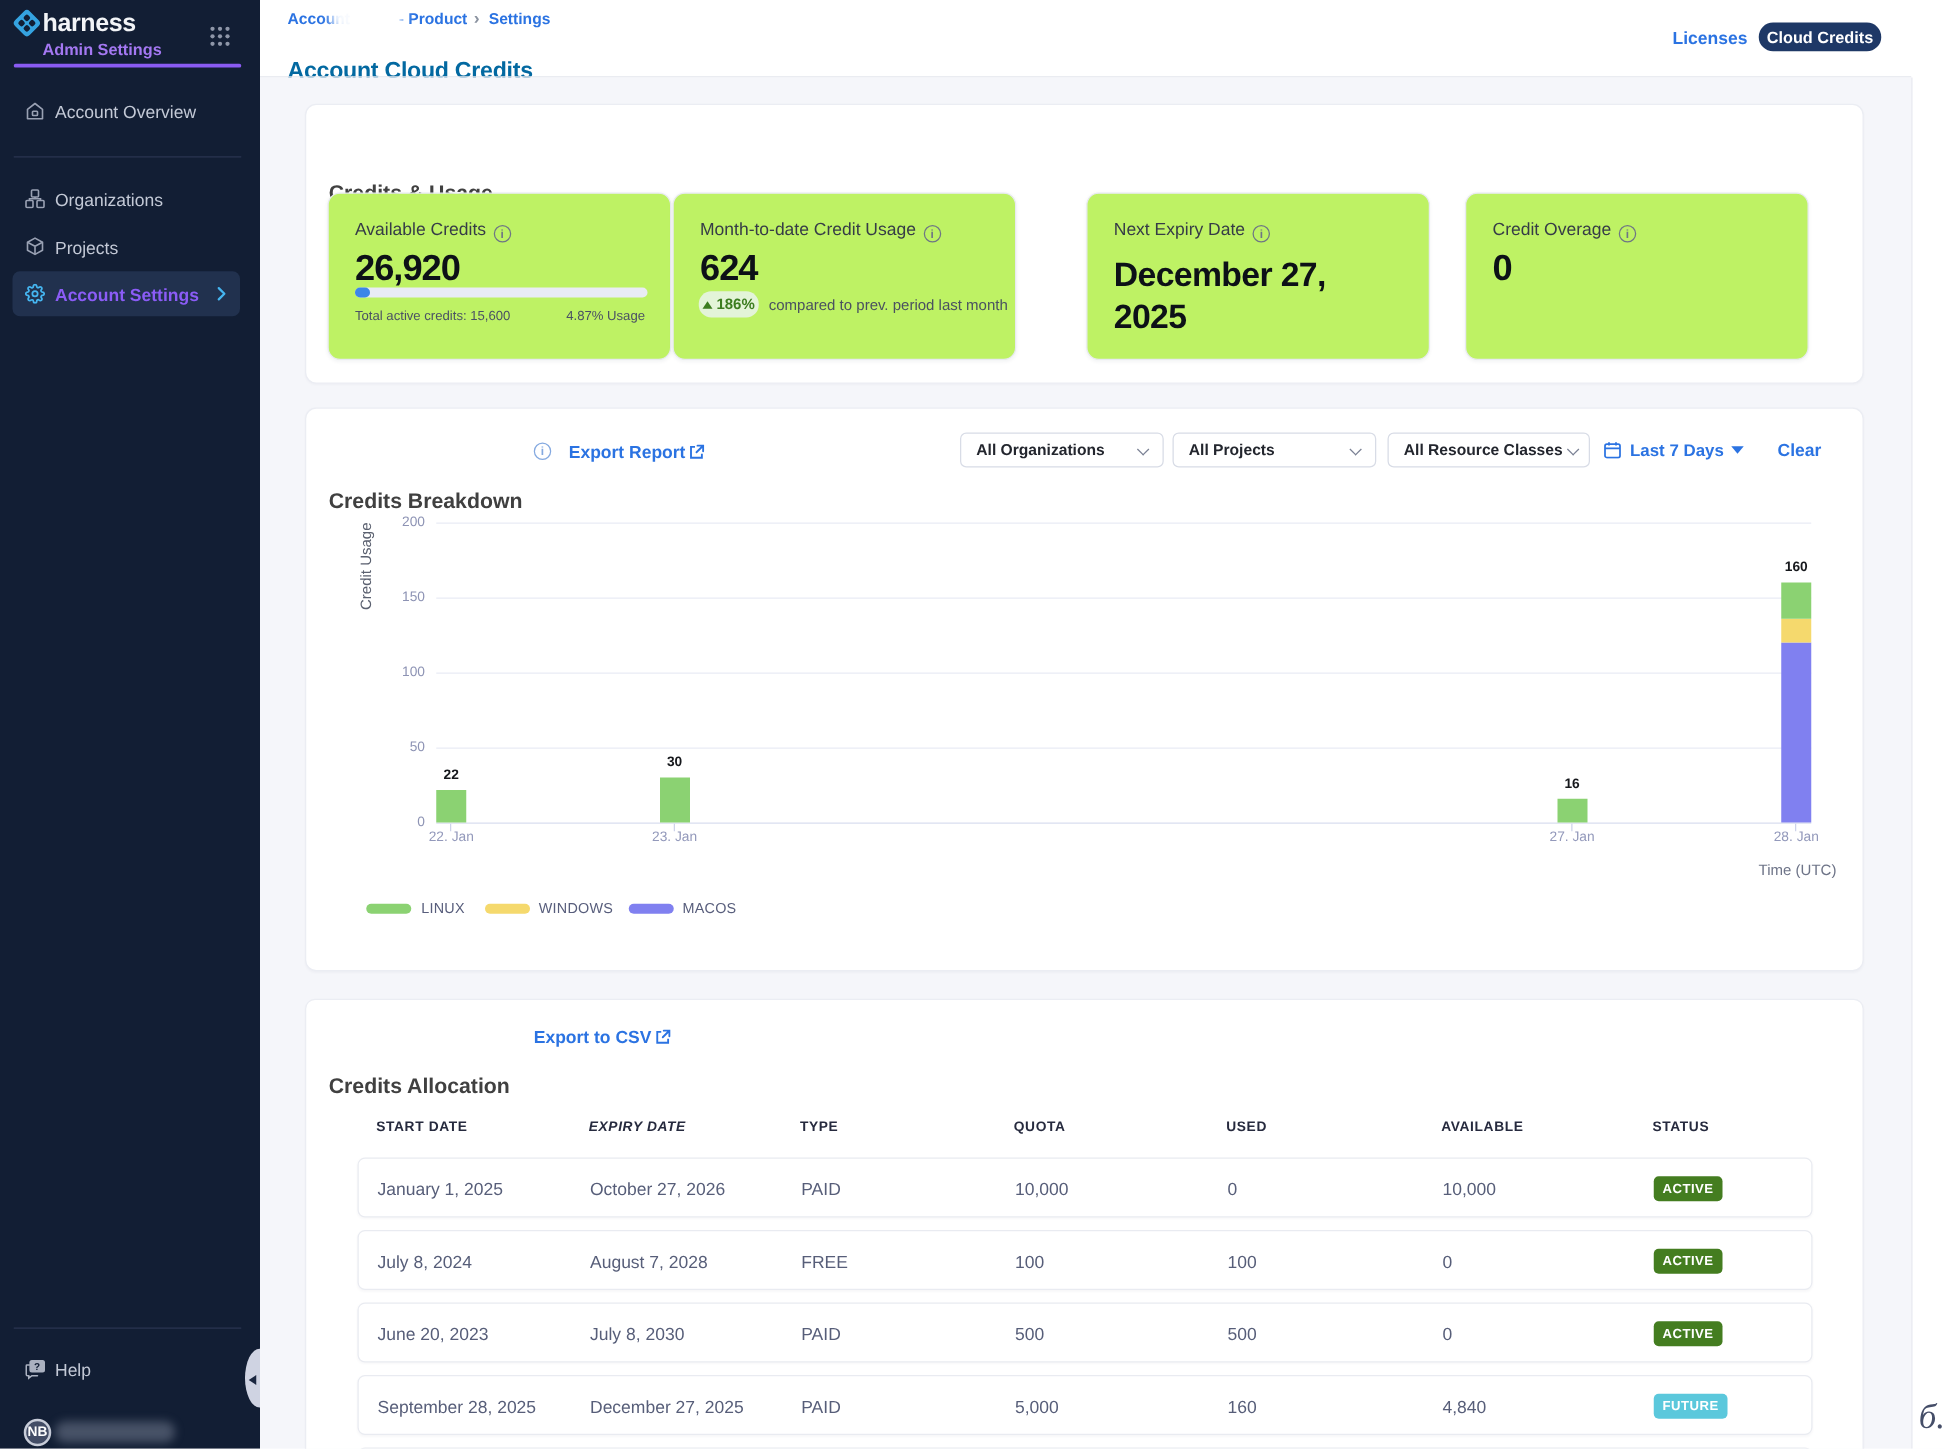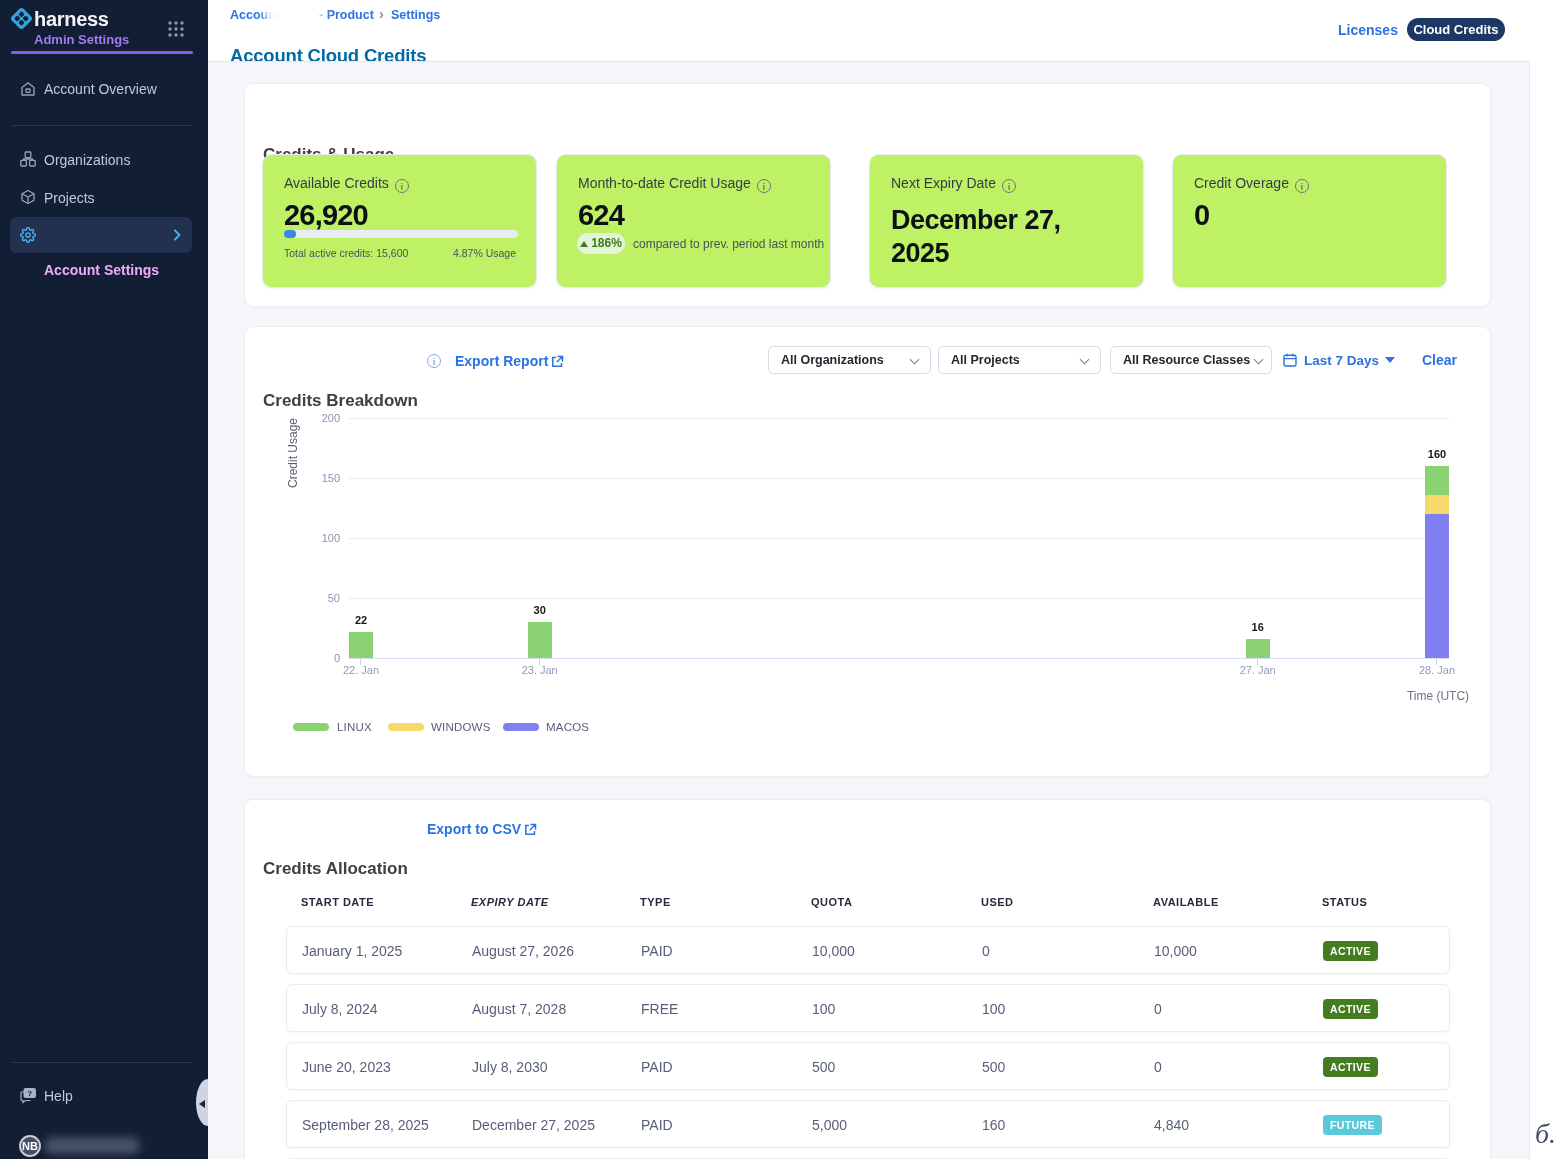--- a/index.html
+++ b/index.html
@@ -96,21 +96,21 @@
     <path d="M8 1.5 L14 4.8 L14 11.2 L8 14.5 L2 11.2 L2 4.8 Z"></path>
     <path d="M2 4.8 L8 8 L14 4.8 M8 8 L8 14.5"></path>
   </svg>
   <div class="abs navtxt" style="left:44px; top:190px;">Projects</div>
 
   <div class="abs" style="left:10px; top:217px; width:182px; height:36px; background:#21314e; border-radius:6px;"></div>
   <svg class="abs" style="left:20px; top:227px;" width="16" height="16" viewBox="0 0 24 24" fill="none" stroke="#45b5f0" stroke-width="2.1" stroke-linejoin="round">
     <circle cx="12" cy="12" r="3.2"></circle>
     <path d="M19.4 15a1.65 1.65 0 0 0 .33 1.82l.06.06a2 2 0 0 1 0 2.83 2 2 0 0 1-2.83 0l-.06-.06a1.65 1.65 0 0 0-1.82-.33 1.65 1.65 0 0 0-1 1.51V21a2 2 0 0 1-2 2 2 2 0 0 1-2-2v-.09A1.65 1.65 0 0 0 9 19.4a1.65 1.65 0 0 0-1.82.33l-.06.06a2 2 0 0 1-2.83 0 2 2 0 0 1 0-2.83l.06-.06a1.65 1.65 0 0 0 .33-1.82 1.65 1.65 0 0 0-1.51-1H3a2 2 0 0 1-2-2 2 2 0 0 1 2-2h.09A1.65 1.65 0 0 0 4.6 9a1.65 1.65 0 0 0-.33-1.82l-.06-.06a2 2 0 0 1 0-2.83 2 2 0 0 1 2.83 0l.06.06a1.65 1.65 0 0 0 1.82.33H9a1.65 1.65 0 0 0 1-1.51V3a2 2 0 0 1 2-2 2 2 0 0 1 2 2v.09a1.65 1.65 0 0 0 1 1.51 1.65 1.65 0 0 0 1.82-.33l.06-.06a2 2 0 0 1 2.83 0 2 2 0 0 1 0 2.83l-.06.06a1.65 1.65 0 0 0-.33 1.82V9a1.65 1.65 0 0 0 1.51 1H21a2 2 0 0 1 2 2 2 2 0 0 1-2 2h-.09a1.65 1.65 0 0 0-1.51 1z"></path>
   </svg>
-  <div class="abs" style="left:44px; top:228px; font-size:14px; font-weight:bold; color:#f0abfc;margin-top:34px;">Account Settings</div>
+  <div class="abs" style="left:44px; top:228px; font-size:14px; font-weight:bold; color:#8b5cf6;">Account Settings</div>
   <svg class="abs" style="left:171px; top:229px;" width="12" height="12" viewBox="0 0 12 12" fill="none" stroke="#45b5f0" stroke-width="1.8" stroke-linecap="round" stroke-linejoin="round">
     <path d="M4 1.5 L8.5 6 L4 10.5"></path>
   </svg>
 
   <div class="sep" style="top:1062px;"></div>
 
   <svg class="abs" style="left:20px; top:1087px;" width="17" height="17" viewBox="0 0 17 17" fill="none" stroke="#aab1c0" stroke-width="1.2">
     <rect x="3.5" y="1" width="12.5" height="10" rx="2" fill="#aab1c0" stroke="none"></rect>
     <text x="9.7" y="8.8" font-size="8" fill="#121e34" text-anchor="middle" font-weight="bold" stroke="none">?</text>
     <path d="M3.5 5 L1.5 5 Q1 5 1 5.5 L1 12.5 Q1 13.5 2 13.5 L3 13.5 L3 15.5 L5.5 13.5 L10 13.5" stroke-linecap="round"></path>
@@ -144,21 +144,21 @@
 
 <div class="statcard" style="left:262px;">
   <div class="statlabel">Available Credits<span class="icircle">i</span></div>
   <div class="statvalue">26,920</div>
   <div class="abs" style="left:21px; top:75px; width:234px; height:8px; background:#e9ecf4; border-radius:4px;"></div>
   <div class="abs" style="left:21px; top:75px; width:12px; height:8px; background:#3c86e8; border-radius:4px;"></div>
   <div class="abs" style="left:21px; top:92px; font-size:10.5px; color:#4a5164;">Total active credits: 15,600</div>
   <div class="abs" style="right:20px; top:92px; font-size:10.5px; color:#4a5164;">4.87% Usage</div>
 </div>
 
-<div class="statcard" style="left:556px;">
+<div class="statcard" style="left:538px;">
   <div class="statlabel">Month-to-date Credit Usage<span class="icircle">i</span></div>
   <div class="statvalue">624</div>
   <div class="abs" style="left:20px; top:78px; width:48px; height:21px; background:#e3f4d8; border-radius:10px; color:#3c7d1f; font-size:12px; font-weight:bold; line-height:21px; text-align:center; white-space:nowrap;"><span style="display:inline-block; width:0; height:0; border-left:4px solid transparent; border-right:4px solid transparent; border-bottom:6px solid #3c7d1f; margin-right:3px;"></span>186%</div>
   <div class="abs" style="left:76px; top:82px; font-size:12px; color:#4a5160; white-space:nowrap;">compared to prev. period last month</div>
 </div>
 
 <div class="statcard" style="left:869px;">
   <div class="statlabel">Next Expiry Date<span class="icircle">i</span></div>
   <div class="abs" style="left:21px; top:49px; font-size:27px; font-weight:bold; color:#0d1117; line-height:33px; letter-spacing:-0.5px;">December 27,<br>2025</div>
 </div>
@@ -241,21 +241,21 @@
 <div class="th" style="left:301px;">START DATE</div>
 <div class="th" style="left:471px;font-style:italic;">EXPIRY DATE</div>
 <div class="th" style="left:640px;">TYPE</div>
 <div class="th" style="left:811px;">QUOTA</div>
 <div class="th" style="left:981px;">USED</div>
 <div class="th" style="left:1153px;">AVAILABLE</div>
 <div class="th" style="left:1322px;">STATUS</div>
 
 <div class="trow" style="top:926px;">
   <div class="td" style="left:15px;">January 1, 2025</div>
-  <div class="td" style="left:185px;">August 27, 2026</div>
+  <div class="td" style="left:185px;">October 27, 2026</div>
   <div class="td" style="left:354px;">PAID</div>
   <div class="td" style="left:525px;">10,000</div>
   <div class="td" style="left:695px;">0</div>
   <div class="td" style="left:867px;">10,000</div>
   <div class="pill active">ACTIVE</div>
 </div>
 <div class="trow" style="top:984px;">
   <div class="td" style="left:15px;">July 8, 2024</div>
   <div class="td" style="left:185px;">August 7, 2028</div>
   <div class="td" style="left:354px;">FREE</div>

